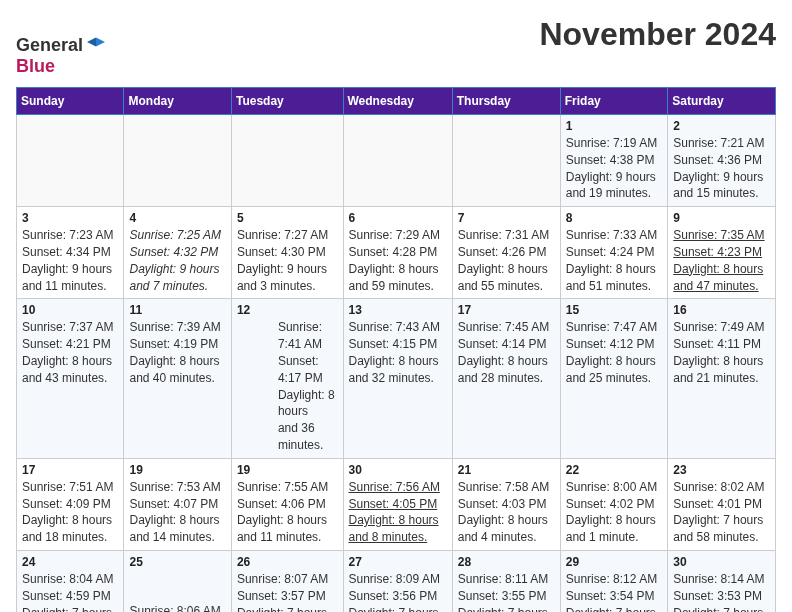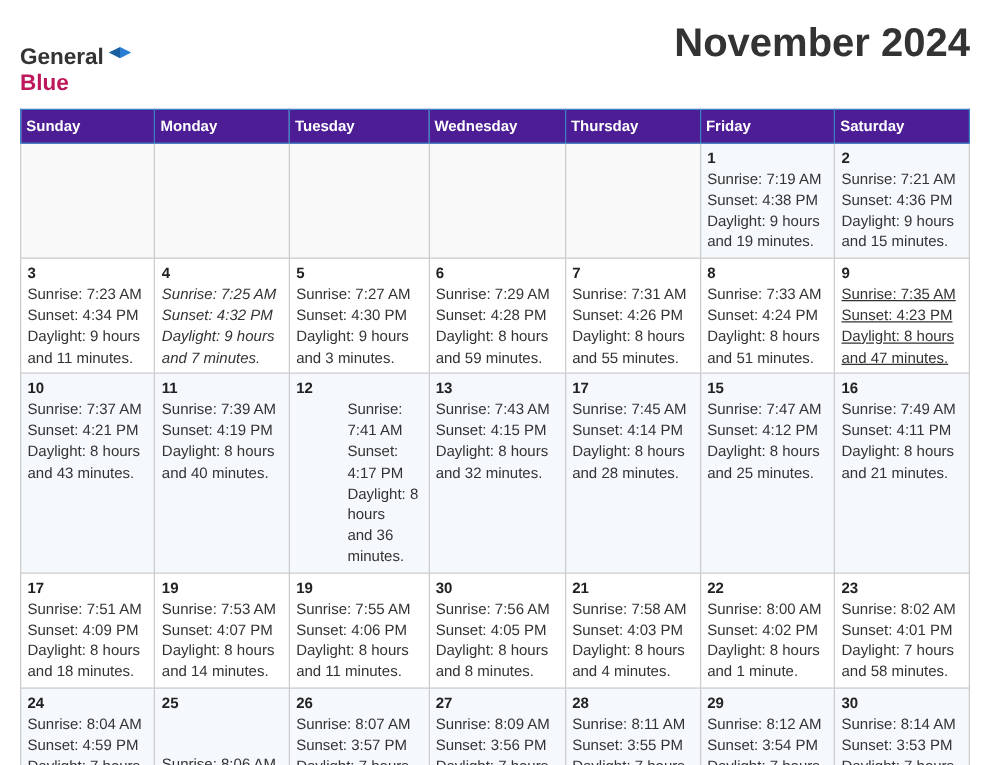--- a/index.html
+++ b/index.html
@@ -272,21 +272,21 @@
         </td>
         <td>
           <div class="day-number">19</div>
           <div class="day-info" style="white-space: pre-line;">Sunrise: 7:55 AM
 Sunset: 4:06 PM
 Daylight: 8 hours
 and 11 minutes.</div>
         </td>
         <td>
           <div class="day-number">30</div>
-          <div class="day-info" style="white-space: pre-line;">Sunrise: 7:56 AM
+          <div class="day-info" style="white-space: pre-line; text-decoration: underline;">Sunrise: 7:56 AM
 Sunset: 4:05 PM
 Daylight: 8 hours
 and 8 minutes.</div>
         </td>
         <td>
           <div class="day-number">21</div>
           <div class="day-info" style="white-space: pre-line;">Sunrise: 7:58 AM
 Sunset: 4:03 PM
 Daylight: 8 hours
 and 4 minutes.</div>

